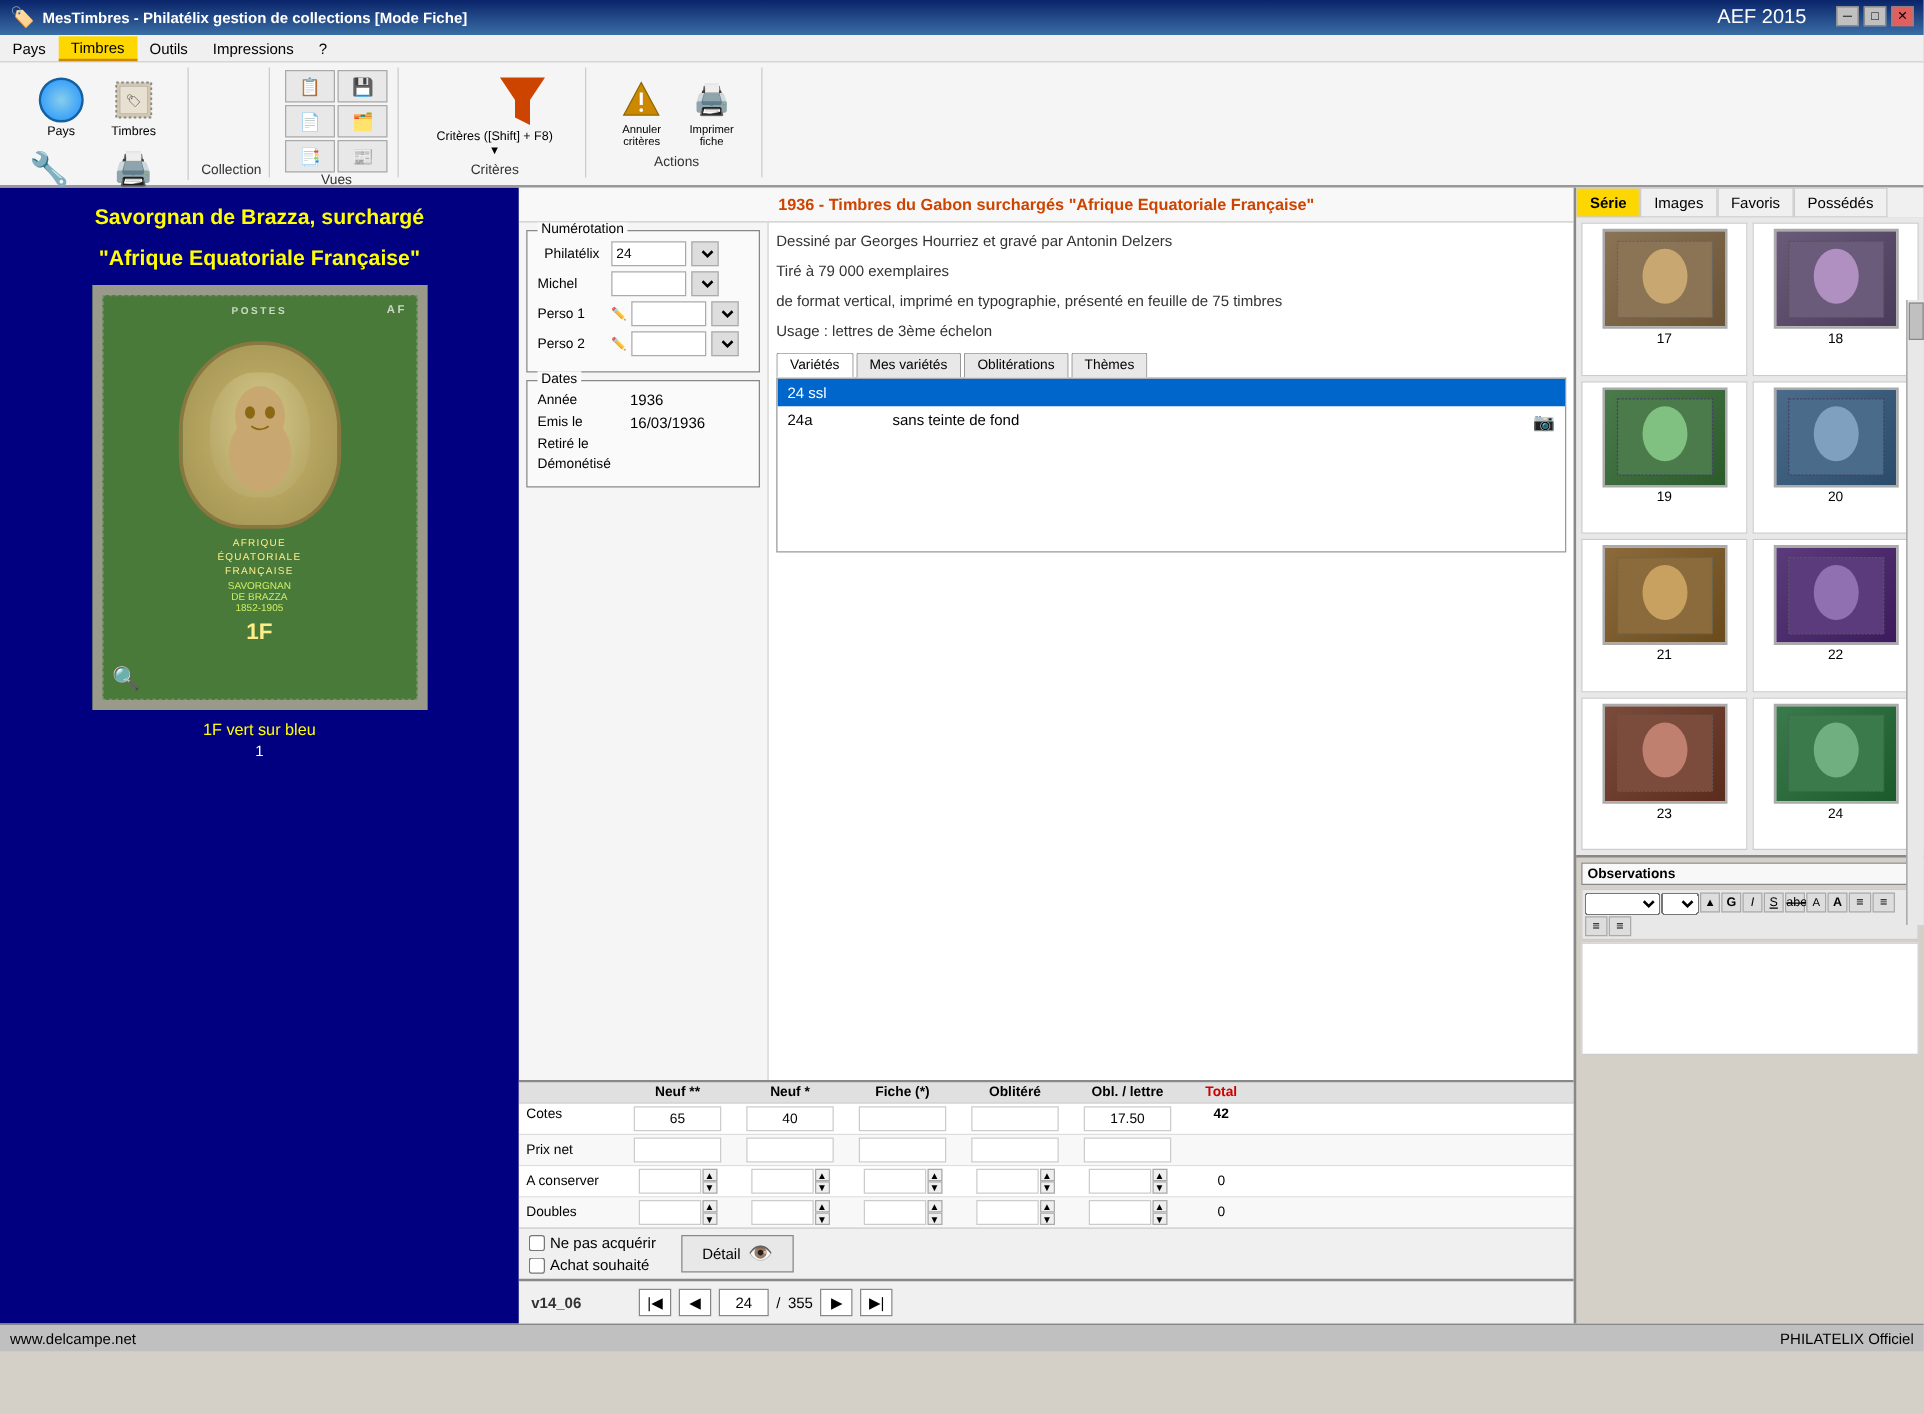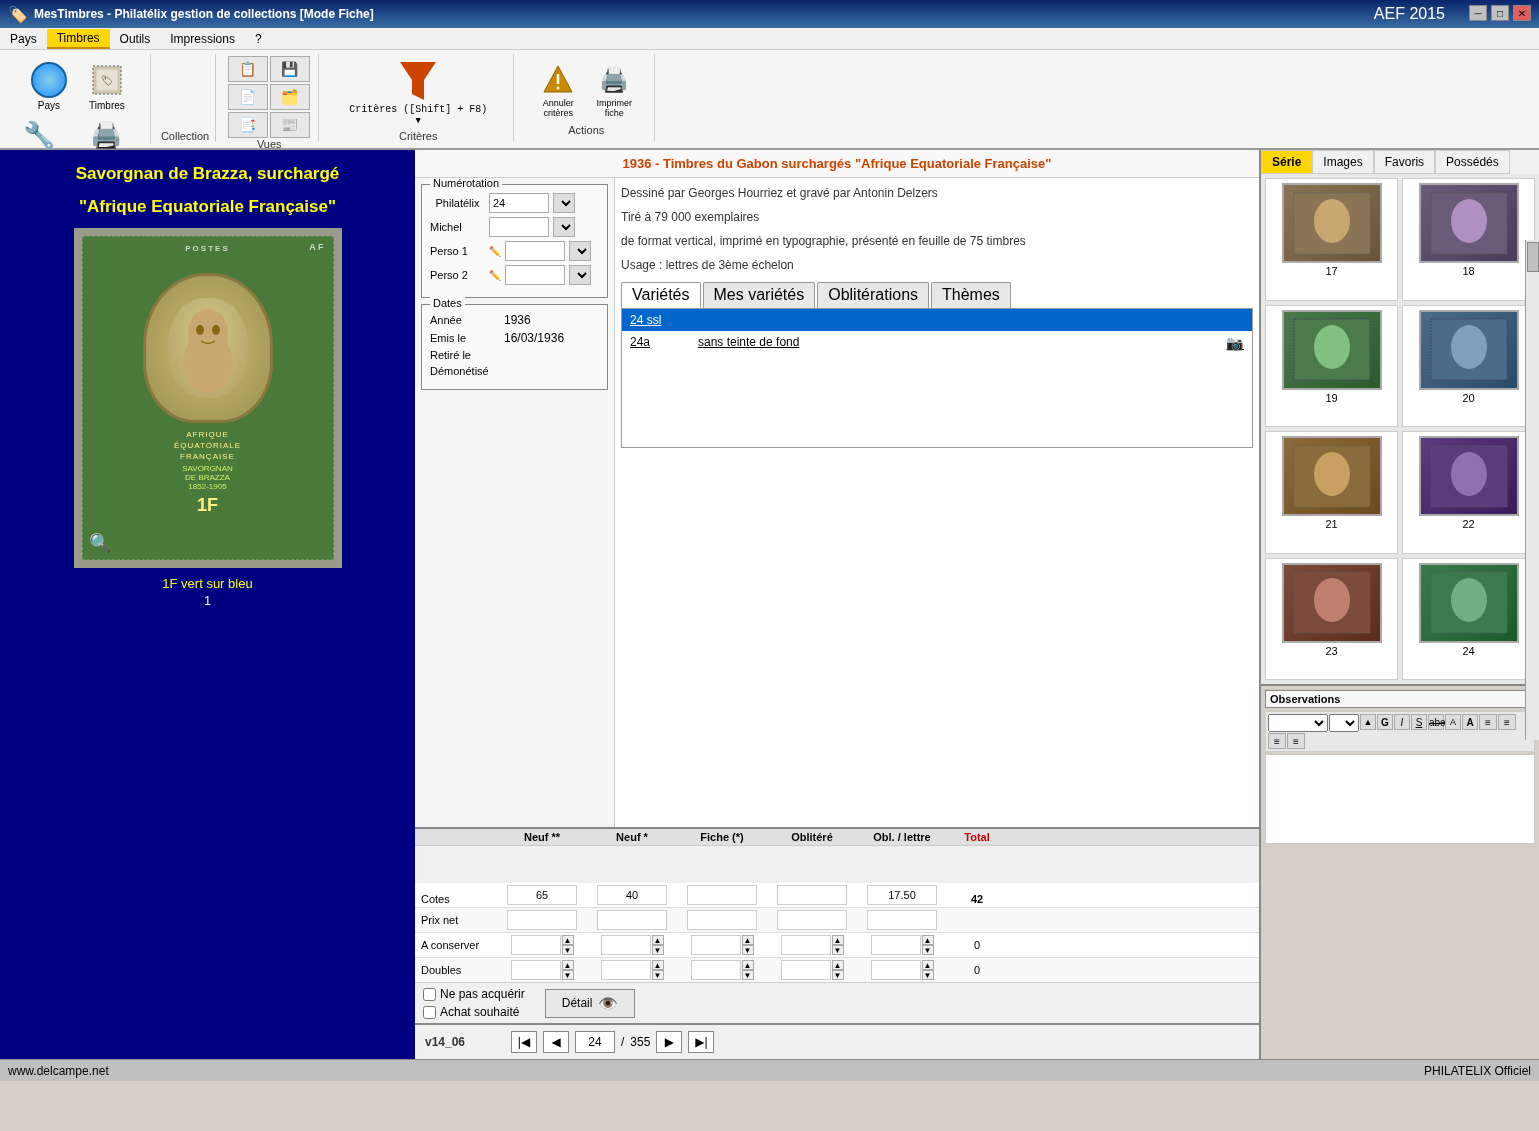--- a/index.html
+++ b/index.html
@@ -30,24 +30,24 @@
     .stamp-title { color: #ffff00; font-size: 18px; font-weight: bold; text-align: center; margin-bottom: 10px; line-height: 1.3; }
     .form-row { display: flex; align-items: center; margin-bottom: 4px; gap: 4px; }
     .form-input { height: 20px; border: 1px solid #aaa; background: white; padding: 0 3px; font-size: 11px; }
     .form-input-sm { width: 70px; }
     .dropdown-arrow { width: 20px; height: 20px; background: #ddd; border: 1px solid #aaa; cursor: pointer; display: flex; align-items: center; justify-content: center; font-size: 9px; }
     
     .desc-text { font-size: 12px; color: #333; line-height: 1.5; margin-bottom: 6px; }
     
     
     .tabs { display: flex; gap: 2px; margin-bottom: 0; }
-    .tab { padding: 3px 10px; border: 1px solid #999; border-bottom: none; background: #e8e8e8; cursor: pointer; font-size: 16px; border-radius: 2px 2px 0 0; }
+    .tab { padding: 3px 10px; border: 1px solid #999; border-bottom: none; background: #e8e8e8; cursor: pointer; font-size: 11px; border-radius: 2px 2px 0 0; }
     .tab.active { background: #fff; border-bottom: 1px solid #fff; z-index: 1; }
     .tab-content { border: 1px solid #999; background: white; min-height: 120px; }
-    .variety-row { padding: 4px 8px; display: flex; gap: 8px; cursor: pointer; font-size: 12px; text-decoration: underline; }
+    .variety-row { padding: 4px 8px; display: flex; gap: 24px; cursor: pointer; font-size: 12px; }
     .variety-row.selected { background: #0066cc; color: white; }
     .variety-code { width: 60px; }
     .variety-desc { flex: 1; }
     .series-tabs { display: flex; background: #f0f0f0; }
     .series-tab { padding: 4px 10px; cursor: pointer; font-size: 12px; border: 1px solid #ccc; }
     .series-tab.active { background: #ffd700; font-weight: bold; }
     .series-scroll { height: 500px; overflow-y: auto; background: #e8e8e8; padding: 4px; display: grid; grid-template-columns: 1fr 1fr; gap: 4px; }
     .stamp-thumb { background: white; border: 1px solid #ccc; padding: 4px; display: flex; flex-direction: column; align-items: center; cursor: pointer; }
     .stamp-thumb-img { width: 100px; height: 80px; background: #c8d8c0; border: 2px solid #aaa; display: flex; align-items: center; justify-content: center; overflow: hidden; }
     .stamp-thumb-num { font-size: 11px; margin-top: 2px; }
@@ -154,21 +154,21 @@
         <div class="small-btn" style="font-size:14px;">💾</div>
         <div class="small-btn" style="font-size:14px;">📄</div>
         <div class="small-btn" style="font-size:14px;">🗂️</div>
         <div class="small-btn" style="font-size:14px;">📑</div>
         <div class="small-btn" style="font-size:14px;">📰</div>
       </div>
       <span style="font-size:11px;color:#333;">Vues</span>
     </div>
 
     <div style="display:flex;flex-direction:column;align-items:center;height:88px;padding:2px 20px;border-right:1px solid #ccc;justify-content:center;">
-      <div class="toolbar-icon-btn" style="align-items:center;font-family:Liberation Mono, monospace;">
+      <div class="toolbar-icon-btn" style="align-items:flex-end;">
         <div style="position:relative;width:48px;height:48px;display:flex;align-items:center;justify-content:center;">
           <svg width="40" height="44" viewBox="0 0 40 44">
             <polygon points="2,4 38,4 26,22 26,42 14,36 14,22" fill="#cc4400"></polygon>
           </svg>
         </div>
         <span style="font-size:10px;text-align:center;">Critères ([Shift] + F8)<br><span style="font-size:9px;">▼</span></span>
       </div>
       <span style="font-size:11px;color:#333;margin-top:2px;">Critères</span>
     </div>
 
@@ -316,21 +316,21 @@
         <div style="display:flex;background:#e0e0e0;border-bottom:1px solid #ccc;padding:2px 0;">
           <div style="width:82px;"></div>
           <div style="width:90px;text-align:center;font-size:11px;font-weight:bold;">Neuf **</div>
           <div style="width:90px;text-align:center;font-size:11px;font-weight:bold;">Neuf *</div>
           <div style="width:90px;text-align:center;font-size:11px;font-weight:bold;">Fiche (*)</div>
           <div style="width:90px;text-align:center;font-size:11px;font-weight:bold;">Oblitéré</div>
           <div style="width:90px;text-align:center;font-size:11px;font-weight:bold;">Obl. / lettre</div>
           <div style="width:60px;text-align:center;font-size:11px;font-weight:bold;color:#cc0000;">Total</div>
         </div>
 
-        <div style="display:flex;align-items:flex-end;border-bottom:1px solid #ddd;padding:2px 0;background:white;margin-top:37px;">
+        <div style="display:flex;align-items:flex-start;border-bottom:1px solid #ddd;padding:2px 0;background:white;">
           <div style="width:82px;padding-left:6px;font-size:11px;">Cotes</div>
           <div style="width:90px;text-align:center;"><input style="width: 70px; height: 20px; border: 1px solid rgb(204, 204, 204); text-align: center; font-size: 11px;" value="65"></div>
           <div style="width:90px;text-align:center;"><input style="width: 70px; height: 20px; border: 1px solid rgb(204, 204, 204); text-align: center; font-size: 11px;" value="40"></div>
           <div style="width:90px;text-align:center;"><input style="width: 70px; height: 20px; border: 1px solid rgb(204, 204, 204); text-align: center; font-size: 11px;" value=""></div>
           <div style="width:90px;text-align:center;"><input style="width: 70px; height: 20px; border: 1px solid rgb(204, 204, 204); text-align: center; font-size: 11px;" value=""></div>
           <div style="width:90px;text-align:center;"><input style="width: 70px; height: 20px; border: 1px solid rgb(204, 204, 204); text-align: center; font-size: 11px;" value="17.50"></div>
           <div style="width:60px;text-align:center;font-size:11px;font-weight:bold;">42</div>
         </div>
 
         <div style="display:flex;align-items:center;border-bottom:1px solid #ddd;padding:2px 0;background:#f8f8f8;">

